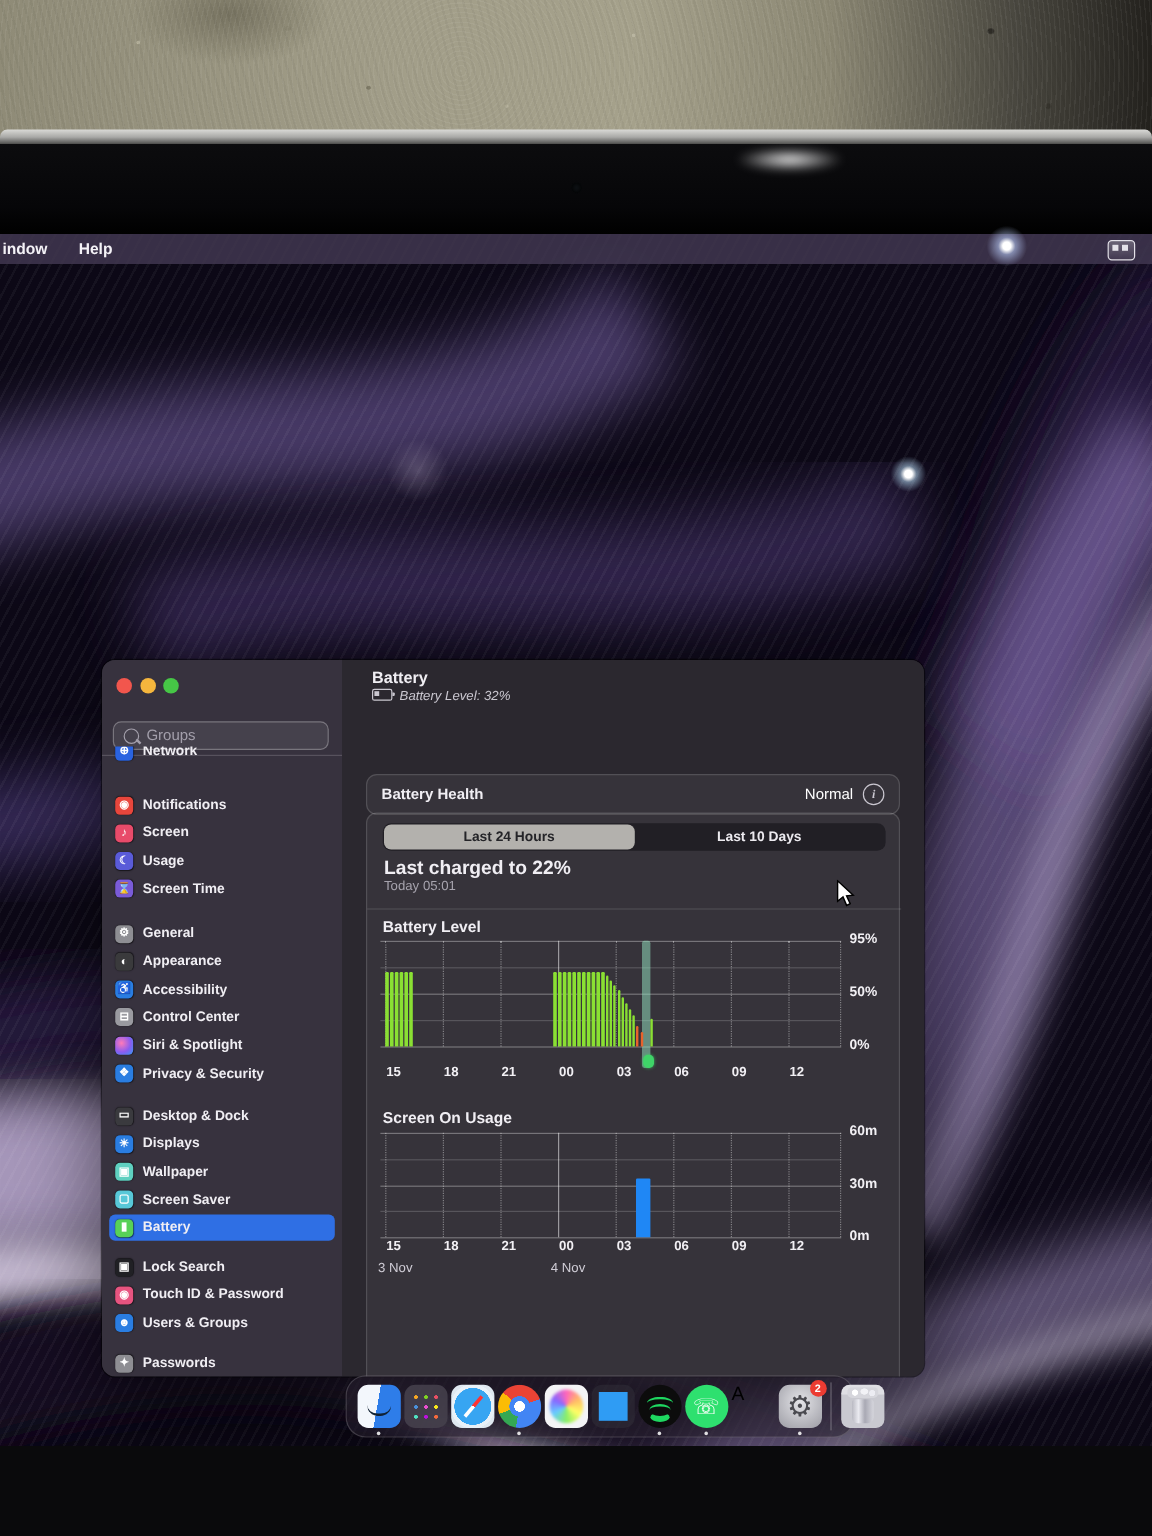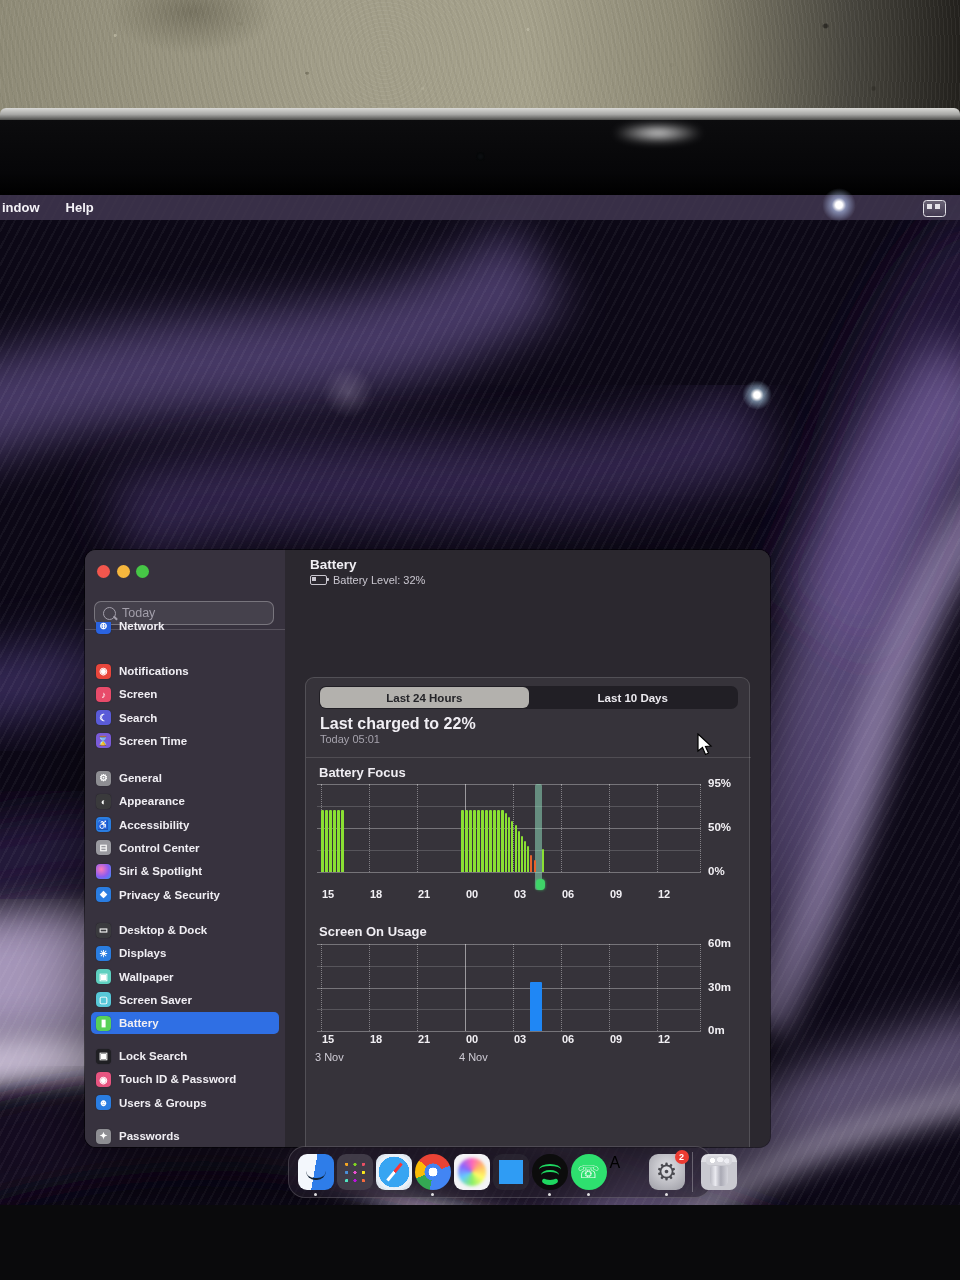--- a/index.html
+++ b/index.html
@@ -59,21 +59,21 @@
   .srow{position:absolute;left:6px;width:188px;height:22px;border-radius:5px;display:flex;align-items:center;color:#f0eef3;font-size:11.5px;font-weight:600;}
   .srow.sel{background:#2f6fe4;}
   .sicon{width:15px;height:15px;border-radius:4px;margin:0 8px 0 5px;display:flex;align-items:center;justify-content:center;
     color:#fff;font-size:9.5px;line-height:1;flex:0 0 auto;box-shadow:0 0 1px rgba(0,0,0,.6);}
   .sicon.siri{background:radial-gradient(circle at 35% 35%,#ff7ab8,#8a5cf0 55%,#2f9cf4);}
   .clipwrap{overflow:hidden;position:absolute;left:0;width:200px;height:15px;}
   .clipwrap .srow{top:-7px;}
   
   .main{position:absolute;left:200px;top:0;width:485px;height:100%;background:rgba(43,40,48,.97);color:#f0eef3;}
   .wtitle{position:absolute;left:25px;top:7px;font-size:13.5px;font-weight:700;}
-  .wsub{position:absolute;left:25px;top:24px;font-size:11px;color:#cac7d0;display:flex;align-items:center;}
+  .wsub{position:absolute;left:25px;top:24px;font-size:11px;color:#cac7d0;display:flex;font-style:italic;}
   .batt-glyph{width:15px;height:8px;border:1.2px solid #cac7d0;border-radius:2px;margin-right:6px;position:relative;}
   .batt-glyph::before{content:"";position:absolute;left:1px;top:1px;width:4px;height:4px;background:#cac7d0;}
   .batt-glyph::after{content:"";position:absolute;right:-3.4px;top:2px;width:2px;height:3px;background:#cac7d0;border-radius:0 1px 1px 0;}
   .card{position:absolute;left:20px;width:445px;background:rgba(255,255,255,.055);border:1px solid rgba(255,255,255,.14);border-radius:9px;box-sizing:border-box;}
   .card1{top:51px;height:33px;} .card2{top:95px;height:34px;} .card3{top:127px;height:504px;}
   .rowline{display:flex;align-items:center;height:100%;padding:0 12px;font-size:12.5px;font-weight:700;}
   .rowline .spacer{flex:1;}
   .val{font-weight:400;font-size:12.5px;color:#fff;}
   .stepper{width:15px;height:16px;margin-left:7px;border-radius:4px;background:#5c5a62;display:flex;flex-direction:column;align-items:center;justify-content:center;font-size:6.5px;color:#fff;line-height:1.1;}
   .info-btn{width:16px;height:16px;margin-left:8px;border-radius:50%;border:1.3px solid #cac7d0;color:#cac7d0;font-size:10px;display:flex;align-items:center;justify-content:center;font-style:italic;font-family:"Liberation Serif",serif;}
@@ -184,41 +184,41 @@
       <div class="input-icon"></div>
     </div>
 
     <div class="window">
       <div class="sidebar">
         <div class="tl red"></div>
         <div class="tl yel"></div>
         <div class="tl grn"></div>
         <div class="search">
           <span class="mag"></span>
-          <span>Today</span>
+          <span>Groups</span>
         </div>
         <div class="scroll-edge"></div>
         <div id="sidebar-groups">
             <div class="clipwrap" style="top: 72px;">
               <div class="srow">
                 <span class="sicon" style="background: rgb(42, 99, 224);">⊕</span>
                 <span>Network</span>
               </div>
             </div>
             <div class="srow" style="top: 110px; position: absolute;">
               <span class="sicon" style="background: rgb(232, 70, 60);">◉</span>
               <span>Notifications</span>
             </div>
             <div class="srow" style="top: 133.3px; position: absolute;">
               <span class="sicon" style="background: rgb(232, 75, 106);">♪</span>
               <span>Screen</span>
             </div>
             <div class="srow" style="top: 156.6px; position: absolute;">
               <span class="sicon" style="background: rgb(90, 91, 216);">☾</span>
-              <span>Search</span>
+              <span>Usage</span>
             </div>
             <div class="srow" style="top: 179.9px; position: absolute;">
               <span class="sicon" style="background: rgb(122, 91, 216);">⌛</span>
               <span>Screen Time</span>
             </div>
             <div class="srow" style="top: 217px; position: absolute;">
               <span class="sicon" style="background: rgb(142, 142, 147);">⚙</span>
               <span>General</span>
             </div>
             <div class="srow" style="top: 240.3px; position: absolute;">
@@ -281,30 +281,38 @@
       </div>
 
       <div class="main">
         <div class="wtitle">Battery</div>
         <div class="wsub">
           <span class="batt-glyph"></span>
           <span>Battery Level: 32%</span>
         </div>
 
 
+        <div class="card card2">
+          <div class="rowline">
+            <span>Battery Health</span>
+            <span class="spacer"></span>
+            <span class="val">Normal</span>
+            <span class="info-btn">i</span>
+          </div>
+        </div>
 
         <div class="card card3">
           <div class="tabs">
             <div class="tab on">Last 24 Hours</div>
             <div class="tab">Last 10 Days</div>
           </div>
           <div class="lc-title">Last charged to 22%</div>
           <div class="lc-time">Today 05:01</div>
           <div class="cdiv"></div>
-          <div class="chart-title ct1">Battery Focus</div>
+          <div class="chart-title ct1">Battery Level</div>
           <div class="plot plot1" id="plot1">
               <div class="hgrid lab" style="top: 0px;"></div>
               <div class="hgrid" style="top: 22px;"></div>
               <div class="hgrid lab" style="top: 44px;"></div>
               <div class="hgrid" style="top: 66px;"></div>
               <div class="hgrid lab" style="top: 88px;"></div>
               <div class="vgrid" style="left: 4px;"></div>
               <div class="vgrid" style="left: 52px;"></div>
               <div class="vgrid" style="left: 100px;"></div>
               <div class="vgrid solid" style="left: 148px;"></div>

